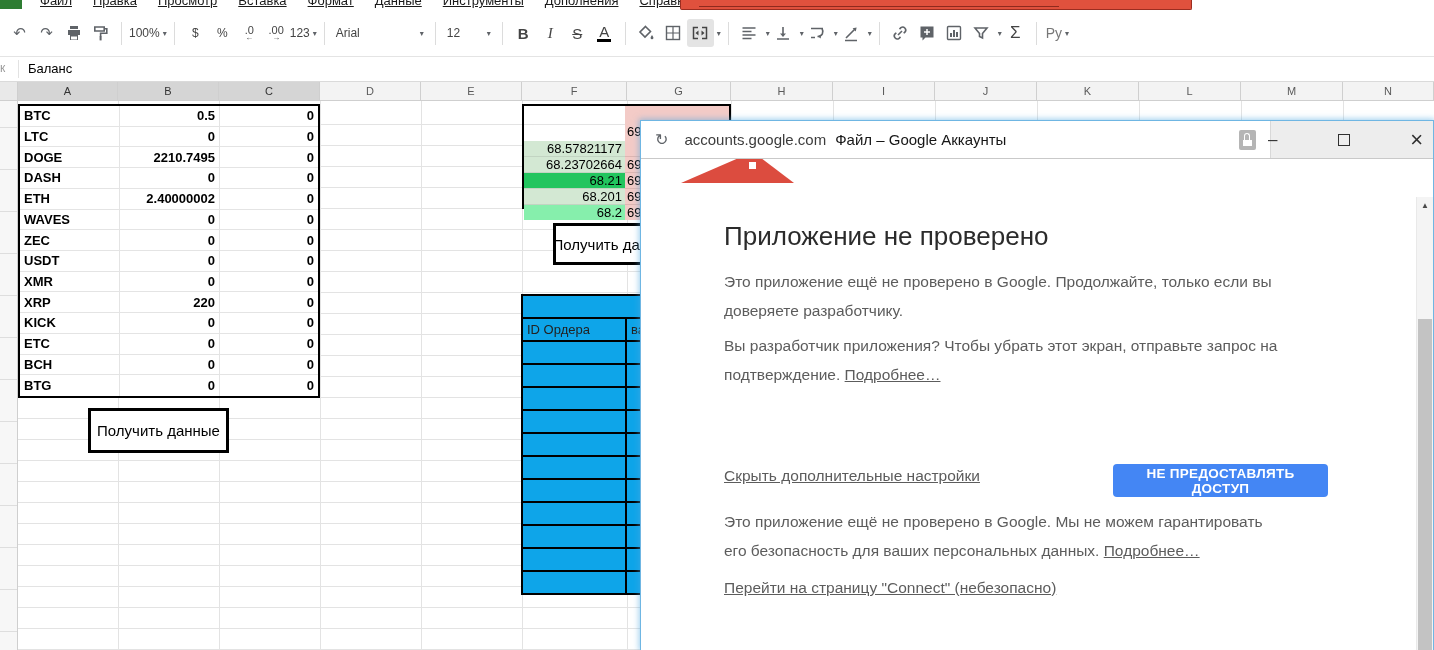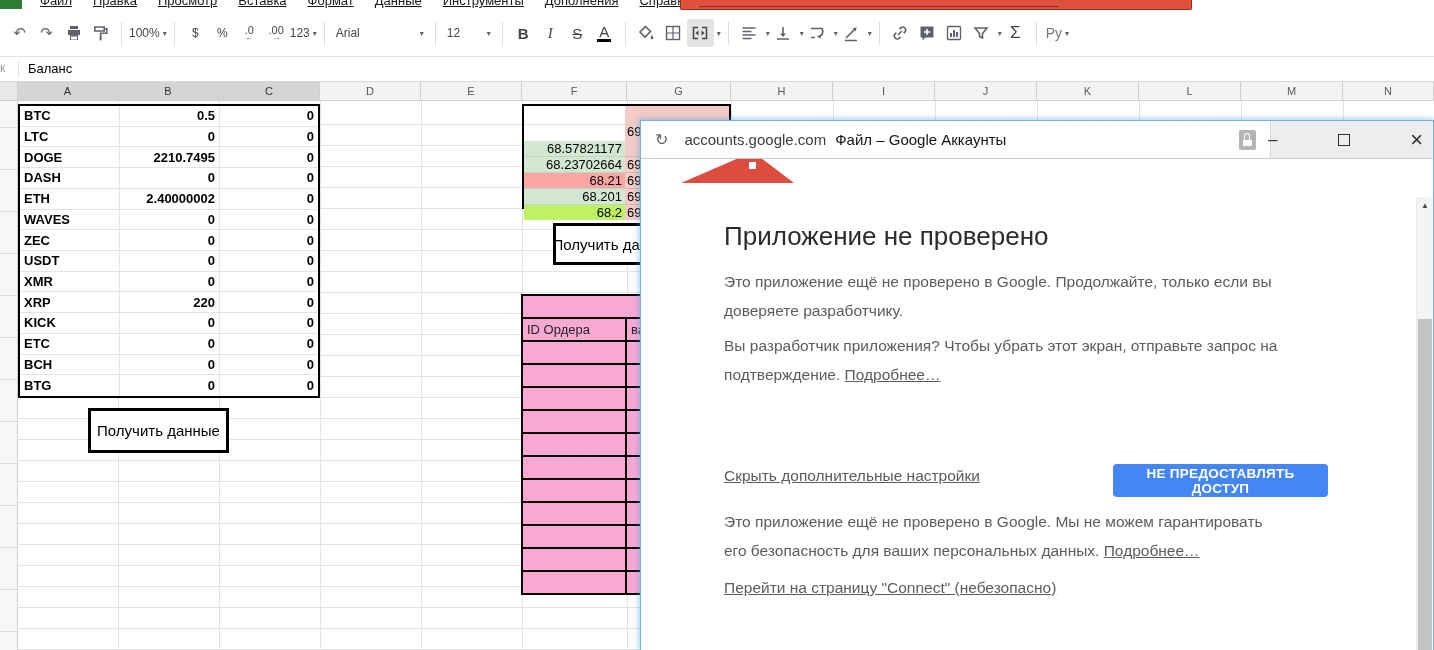--- a/index.html
+++ b/index.html
@@ -74,21 +74,21 @@
   .fgrow .g{background:#f3cbc7;border-bottom:1px solid #ddb6b2;font-size:13px;display:flex;align-items:center;padding-left:2px;}
   .fgrow:last-child .f,.fgrow:last-child .g{border-bottom:none;}
 
   
   .sheet-btn{border:3px solid #000;background:#fff;display:flex;align-items:center;justify-content:center;
      font-size:15px;color:#000;box-sizing:border-box;z-index:3;cursor:default;white-space:nowrap;overflow:hidden;}
   .btn1{left:88px;top:408px;width:141px;height:45px;}
   .btn2{left:553px;top:223px;width:122px;height:42px;}
 
   
-  .orders{left:521px;top:294px;width:213px;border:2px solid #000;box-sizing:border-box;background:#f9a8d4;z-index:2;}
+  .orders{left:521px;top:294px;width:213px;border:2px solid #000;box-sizing:border-box;background:#0ea5e9;z-index:2;}
   .orow{height:21px;border-bottom:2px solid #000;display:grid;grid-template-columns:104px 1fr;box-sizing:content-box;}
   .orow:last-child{border-bottom:none;}
   .orow .oc1{border-right:2px solid #000;font-size:13px;color:#222;display:flex;align-items:center;padding-left:4px;}
   .orow .oc2{font-size:13px;color:#222;display:flex;align-items:center;padding-left:4px;}
   .orow.merged{grid-template-columns:1fr;}
   .orow.merged .oc1{border-right:none;}
 
   
   .popup{left:640px;top:120px;width:794px;height:530px;background:#fff;border:1px solid #6fb6e3;
      box-shadow:0 0 6px 1px rgba(77,166,224,.55);box-sizing:border-box;z-index:20;}
@@ -406,29 +406,29 @@
 <div class="abs fgblock" id="fgblock">
     <div class="fgrow">
       <div class="f" style="background: rgb(211, 232, 211); margin-top: 35px;">68.57821177</div>
       <div class="g" style="background: rgb(243, 203, 199);">69.4266</div>
     </div>
     <div class="fgrow">
       <div class="f" style="background: rgb(211, 232, 211);">68.23702664</div>
       <div class="g" style="background: rgb(243, 203, 199);">69</div>
     </div>
     <div class="fgrow">
-      <div class="f" style="background: #fca5a5;">68.21</div>
+      <div class="f" style="background: #22c55e;">68.21</div>
       <div class="g" style="background: rgb(243, 203, 199);">69</div>
     </div>
     <div class="fgrow">
       <div class="f" style="background: rgb(211, 232, 211);">68.201</div>
       <div class="g" style="background: rgb(243, 203, 199);">69</div>
     </div>
     <div class="fgrow">
-      <div class="f" style="background: #bef264;">68.2</div>
+      <div class="f" style="background: #86efac;">68.2</div>
       <div class="g" style="background: rgb(243, 203, 199);">69</div>
     </div>
   </div>
 
 <div class="abs sheet-btn btn1">Получить данные</div>
 <div class="abs sheet-btn btn2">Получить данные</div>
 
 <div class="abs orders" id="orders">
   <div class="orow merged">
       <div class="oc1"></div>

